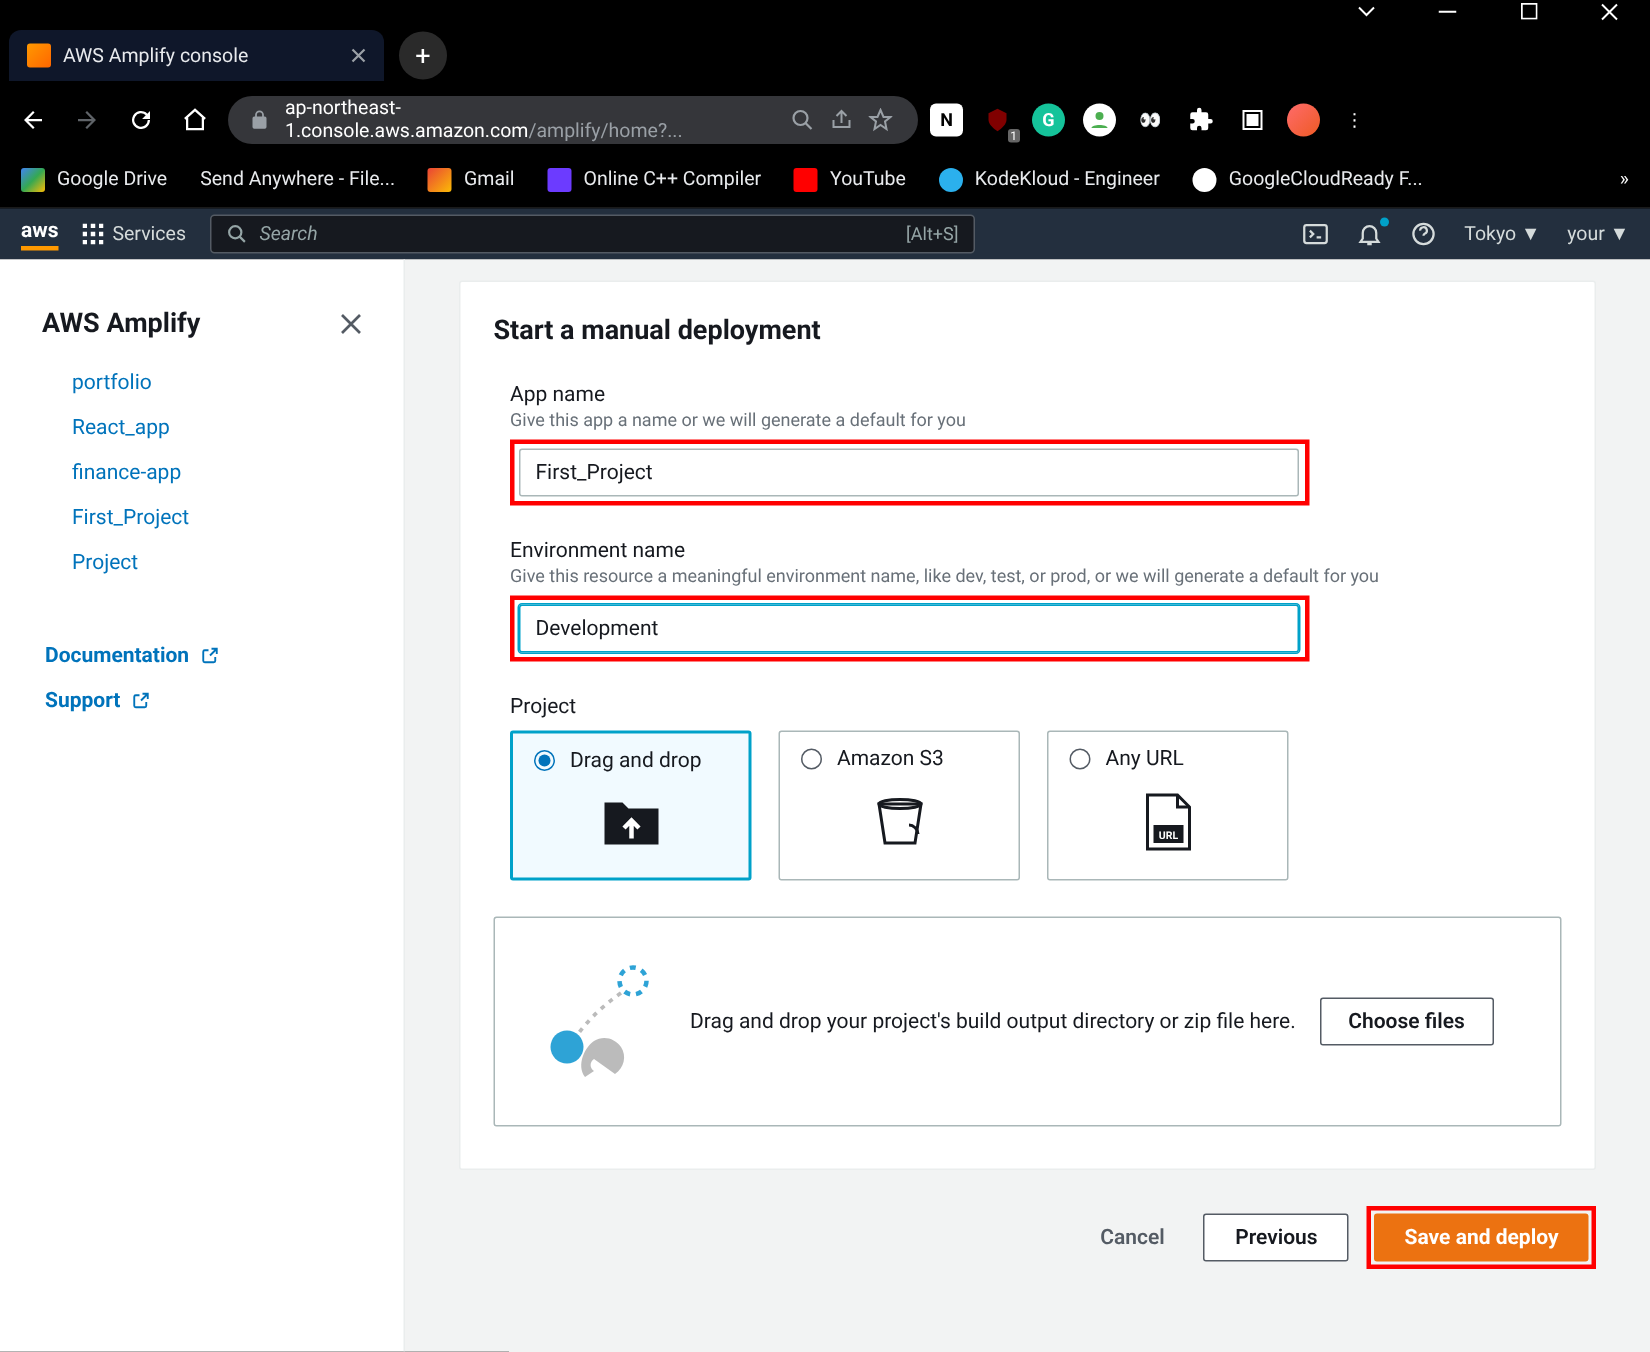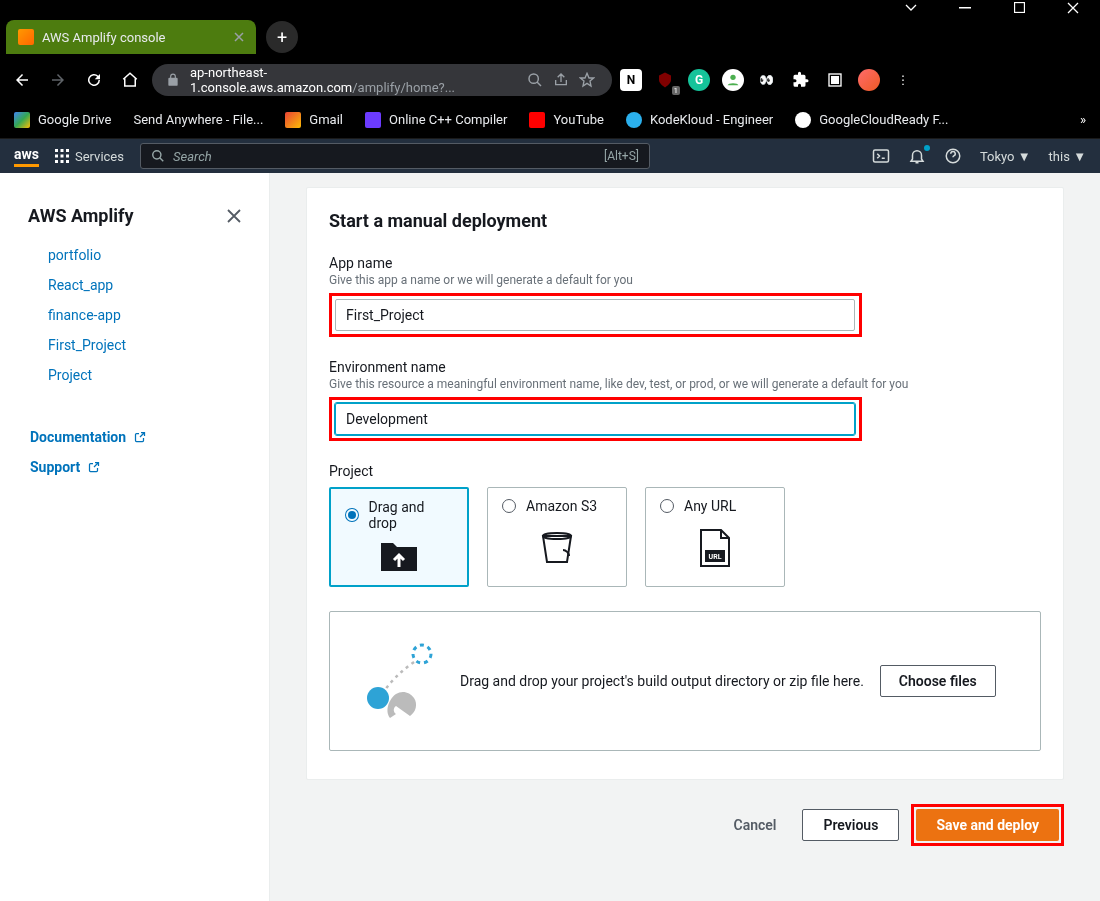--- a/index.html
+++ b/index.html
@@ -4,21 +4,21 @@
 <style>
 * { margin: 0; padding: 0; box-sizing: border-box; font-family: -apple-system, BlinkMacSystemFont, "Segoe UI", Roboto, Arial, sans-serif; }
 body { width: 1100px; height: 901px; background: #000; overflow: hidden; }
 
 
 .window-controls { height: 15px; background: #000; display: flex; justify-content: flex-end; gap: 0; }
 .wc-btn { width: 54px; height: 15px; display: flex; align-items: center; justify-content: center; color: #fff; font-size: 11px; }
 
 
 .tab-bar { height: 44px; background: #000; display: flex; align-items: center; padding: 0 6px; }
-.tab { display: flex; align-items: center; background: #4d7c0f; color: #e8eaed; height: 34px; border-radius: 8px 8px 0 0; padding: 12px 12px; min-width: 250px; gap: 8px; font-size: 13px; }
+.tab { display: flex; align-items: center; background: #0f172a; color: #e8eaed; height: 34px; border-radius: 8px 8px 0 0; padding: 12px 12px; min-width: 250px; gap: 8px; font-size: 13px; }
 .tab-favicon { width: 16px; height: 16px; background: linear-gradient(135deg, #ff9900 0%, #ff6600 100%); border-radius: 2px; }
 .tab-close { margin-left: auto; cursor: pointer; }
 .new-tab-btn { width: 32px; height: 32px; margin-left: 10px; display: flex; align-items: center; justify-content: center; background: #2a2a2a; border-radius: 50%; color: #fff; font-size: 18px; }
 
 
 .url-bar { height: 42px; background: #000; display: flex; align-items: center; padding: 0 8px; gap: 8px; }
 .nav-btn { width: 28px; height: 28px; display: flex; align-items: center; justify-content: center; color: #9aa0a6; font-size: 18px; cursor: pointer; }
 .nav-btn.active { color: #fff; }
 .url-input { flex: 1; height: 32px; background: #35363a; border-radius: 16px; display: flex; align-items: center; padding: 0 14px; gap: 10px; color: #9aa0a6; font-size: 13px; max-width: 460px; }
 .url-text .primary { color: #fff; }
@@ -51,29 +51,29 @@
 .sidebar-close { cursor: pointer; color: #545b64; font-size: 16px; }
 .sidebar-item { padding: 7px 30px; color: #0073bb; font-size: 14px; cursor: pointer; }
 .sidebar-subitem { padding-left: 48px; }
 .sidebar-spacer { height: 32px; }
 .sidebar-link { padding: 7px 30px; color: #0073bb; font-size: 14px; cursor: pointer; display: flex; align-items: center; gap: 8px; font-weight: bold; }
 
 .main { flex: 1; background: #f2f3f3; padding: 14px 36px 20px 36px; overflow-y: auto; }
 .card { background: #fff; border: 1px solid #eaeded; border-radius: 2px; padding: 22px 22px 28px 22px; }
 .card-title { font-size: 18px; font-weight: bold; color: #16191f; margin-bottom: 24px; }
 
-.field-group { margin-bottom: 22px; position: relative; }
+.field-group { margin-bottom: 22px; position: relative; margin-left: 11px; }
 .field-label { font-size: 14px; color: #16191f; margin-bottom: 2px; }
 .field-hint { font-size: 12px; color: #687078; margin-bottom: 6px; }
 .field-input { width: 100%; max-width: 520px; height: 32px; border: 1px solid #aab7b8; border-radius: 2px; padding: 0 10px; font-size: 14px; color: #16191f; }
 .field-input.focused { border: 1px solid #00a1c9; outline: 1px solid #00a1c9; }
 .highlight-box { border: 3px solid #ff0000; padding: 3px; max-width: 533px; }
 
 .method-row { display: flex; gap: 18px; margin-top: 8px; }
-.method-card { width: 140px; height: 100px; border: 1px solid #aab7b8; border-radius: 2px; padding: 10px 14px; cursor: pointer; display: flex; flex-direction: column; }
+.method-card { width: 161px; height: 100px; border: 1px solid #aab7b8; border-radius: 2px; padding: 10px 14px; cursor: pointer; display: flex; flex-direction: column; }
 .method-card.selected { border: 2px solid #00a1c9; background: #f1faff; }
 .method-top { display: flex; align-items: center; gap: 10px; margin-bottom: 6px; }
 .radio { width: 14px; height: 14px; border: 1px solid #545b64; border-radius: 50%; display: flex; align-items: center; justify-content: center; }
 .radio.checked { border-color: #0073bb; }
 .radio.checked::after { content: ""; width: 8px; height: 8px; background: #0073bb; border-radius: 50%; }
 .method-label { font-size: 14px; color: #16191f; }
 .method-icon-area { flex: 1; display: flex; align-items: center; justify-content: center; }
 
 .drop-zone { margin-top: 24px; border: 1px solid #aab7b8; border-radius: 2px; padding: 24px; display: flex; flex-direction: row; align-items: center; gap: 16px; }
 .drop-text { font-size: 14px; color: #16191f; }
@@ -275,21 +275,21 @@
         </svg>
         <span class="notif-dot"></span>
       </span>
     <span class="aws-icon">
         <svg width="18" height="18" viewBox="0 0 24 24" fill="none" stroke="#d5dbdb" stroke-width="2">
           <circle cx="12" cy="12" r="9"></circle>
           <path d="M9 9a3 3 0 1 1 4 2.8c-.7.4-1 1-1 1.7M12 17h.01"></path>
         </svg>
       </span>
     <span style="cursor:pointer;"><span>Tokyo</span> ▼</span>
-    <span style="cursor:pointer;"><span>this</span> ▼</span>
+    <span style="cursor:pointer;"><span>your</span> ▼</span>
   </div>
 </div>
 
 <div class="content">
   <div class="sidebar">
     <div class="sidebar-header">
       <span class="sidebar-title">AWS Amplify</span>
       <span class="sidebar-close">
           <svg width="14" height="14" viewBox="0 0 14 14" stroke="#545b64" stroke-width="1.8">
             <path d="M1 1 L13 13 M13 1 L1 13"></path>

